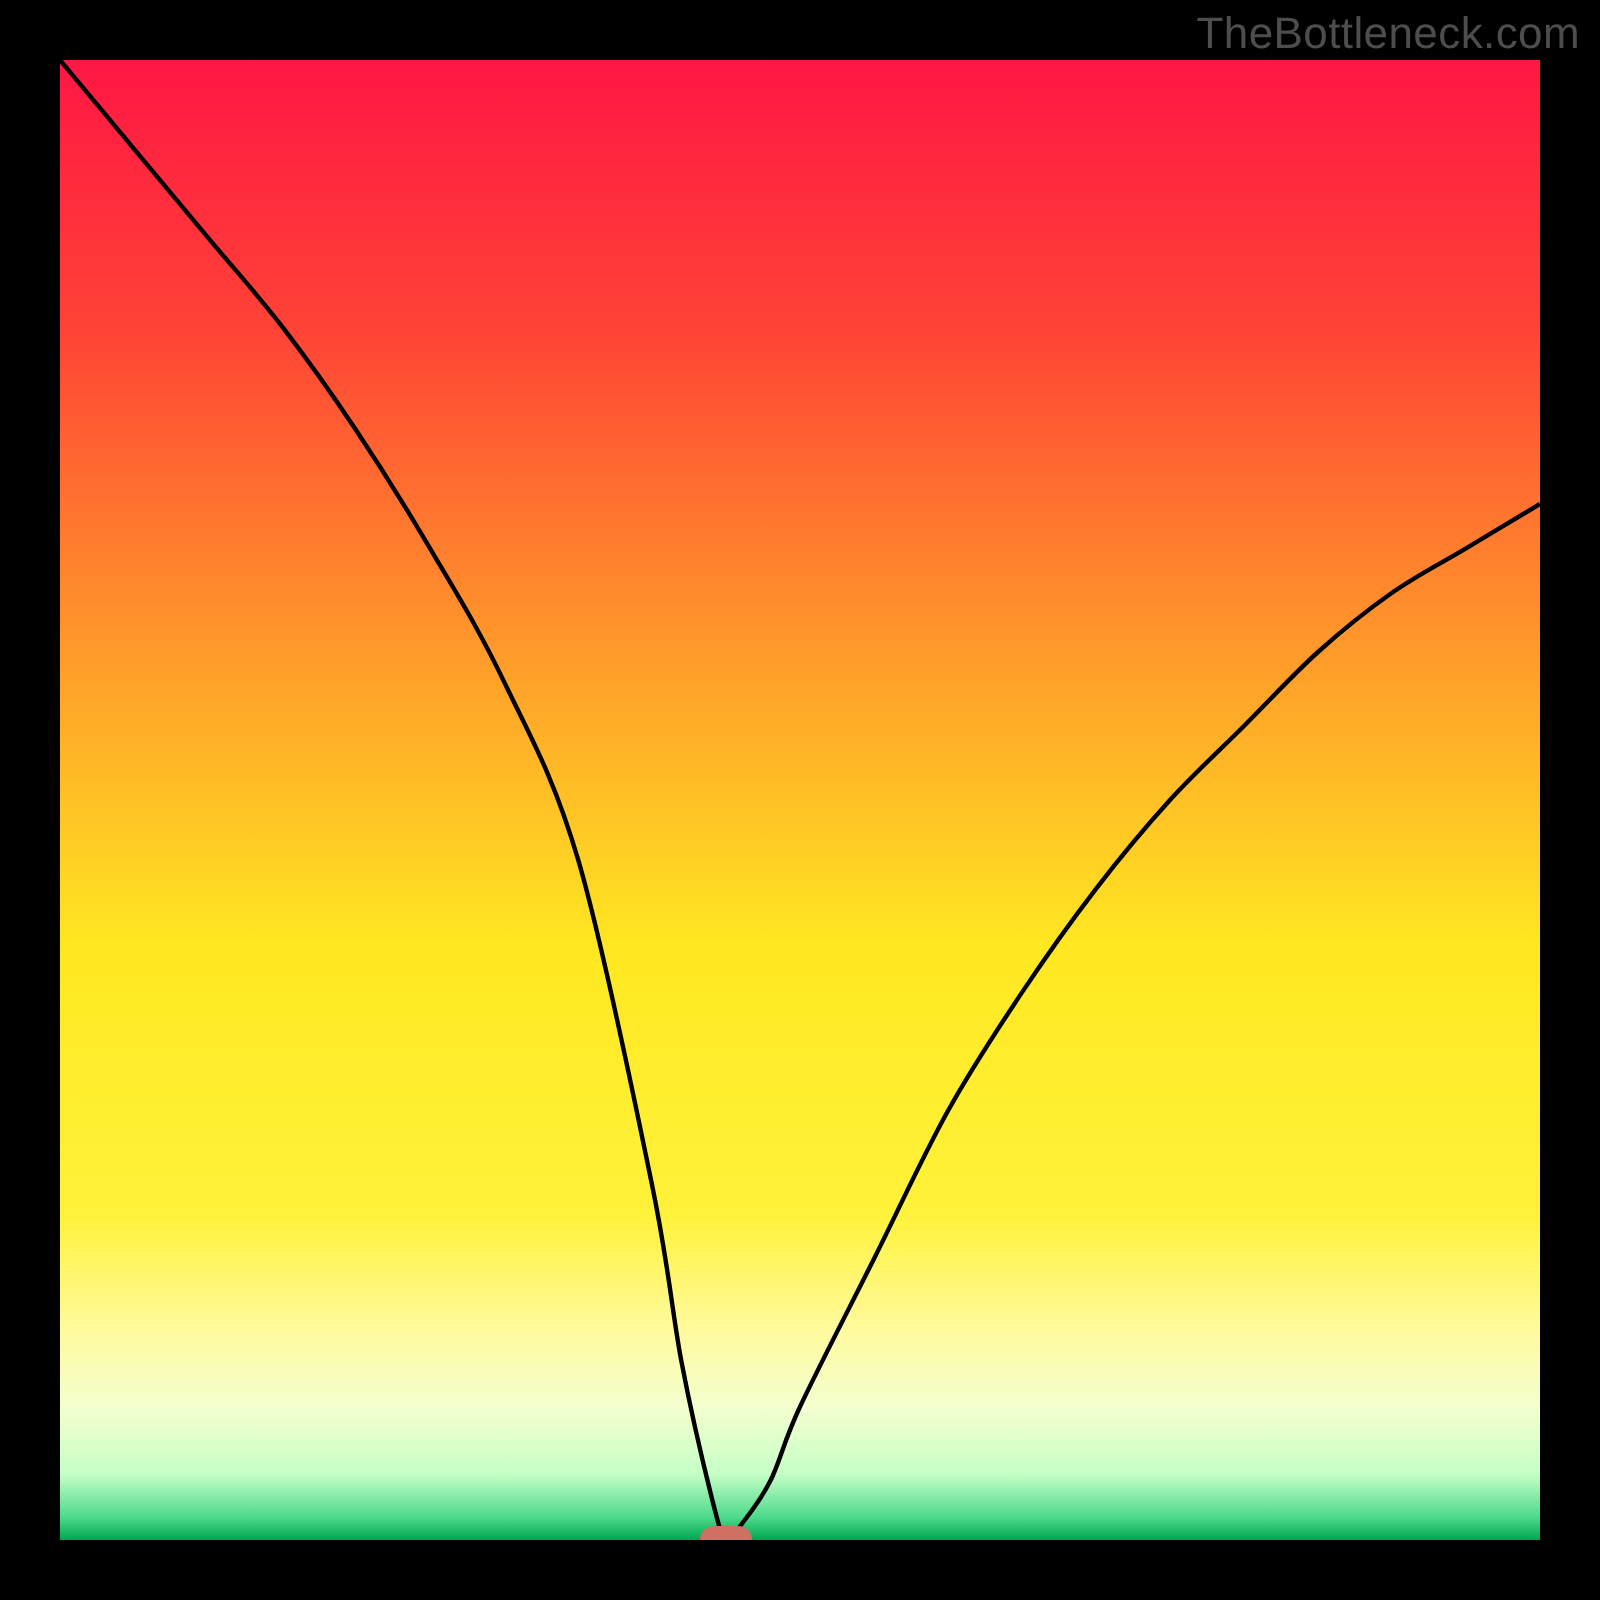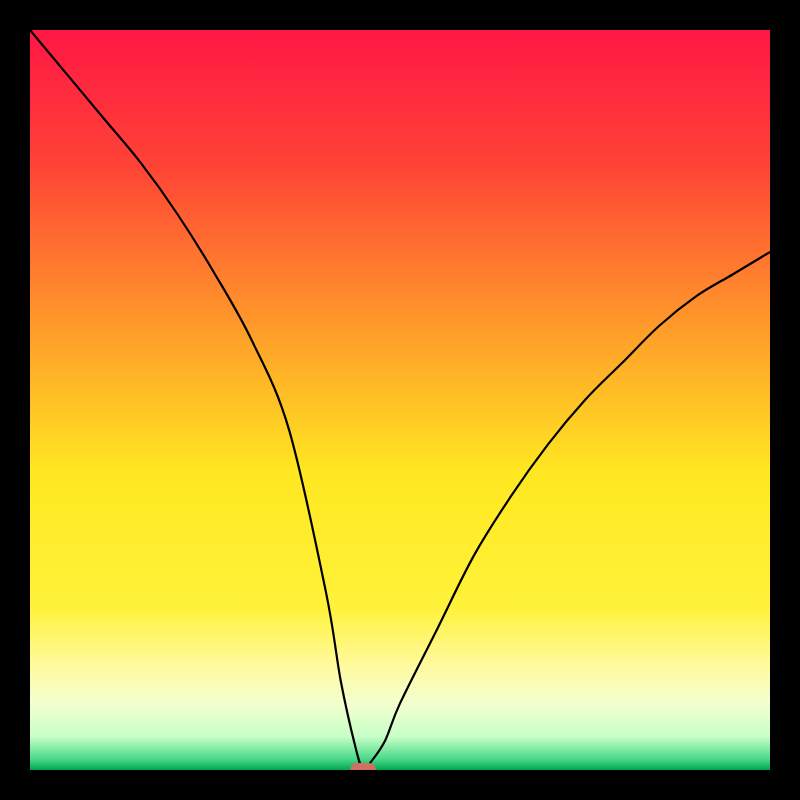--- a/index.html
+++ b/index.html
@@ -57,20 +57,21 @@
     border-radius: 7px;
     background: #cf7062;
     transform: translate(-50%, -50%);
   }
 </style>
 </head>
 <body>
 
 <div class="frame">
 
+  <div class="watermark">TheBottleneck.com</div>
 
   <div class="plot-area">
 
     <svg class="gradient" viewBox="0 0 100 100" preserveAspectRatio="none">
       <defs>
         <linearGradient id="bg" x1="0" y1="0" x2="0" y2="1">
             <stop offset="0%" stop-color="#ff1744"></stop>
             <stop offset="18%" stop-color="#ff4236"></stop>
             <stop offset="40%" stop-color="#ff9a2a"></stop>
             <stop offset="60%" stop-color="#ffe821"></stop>

